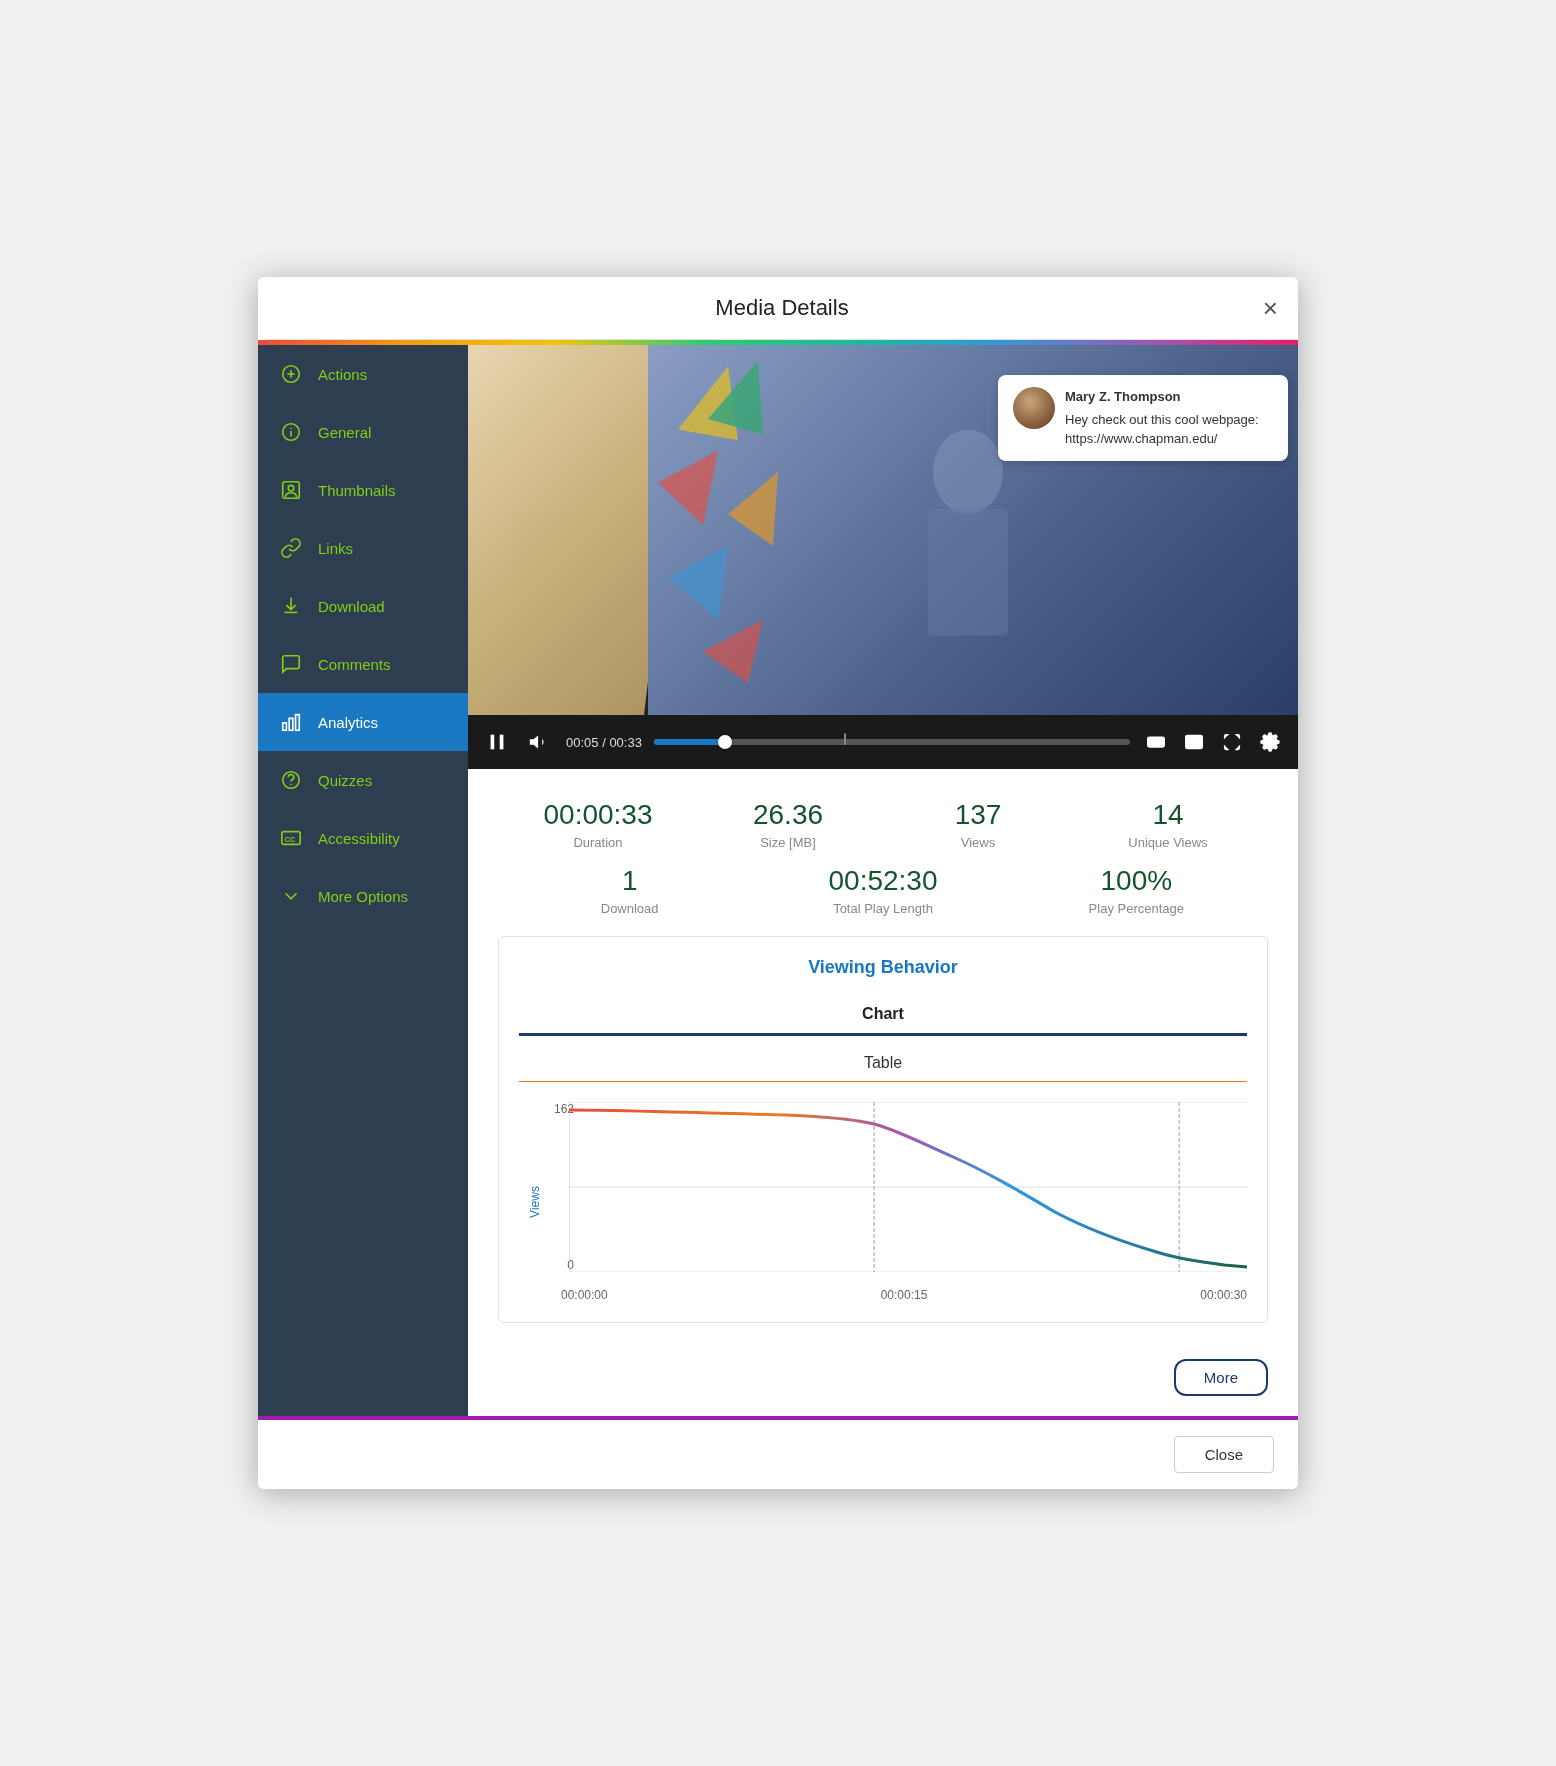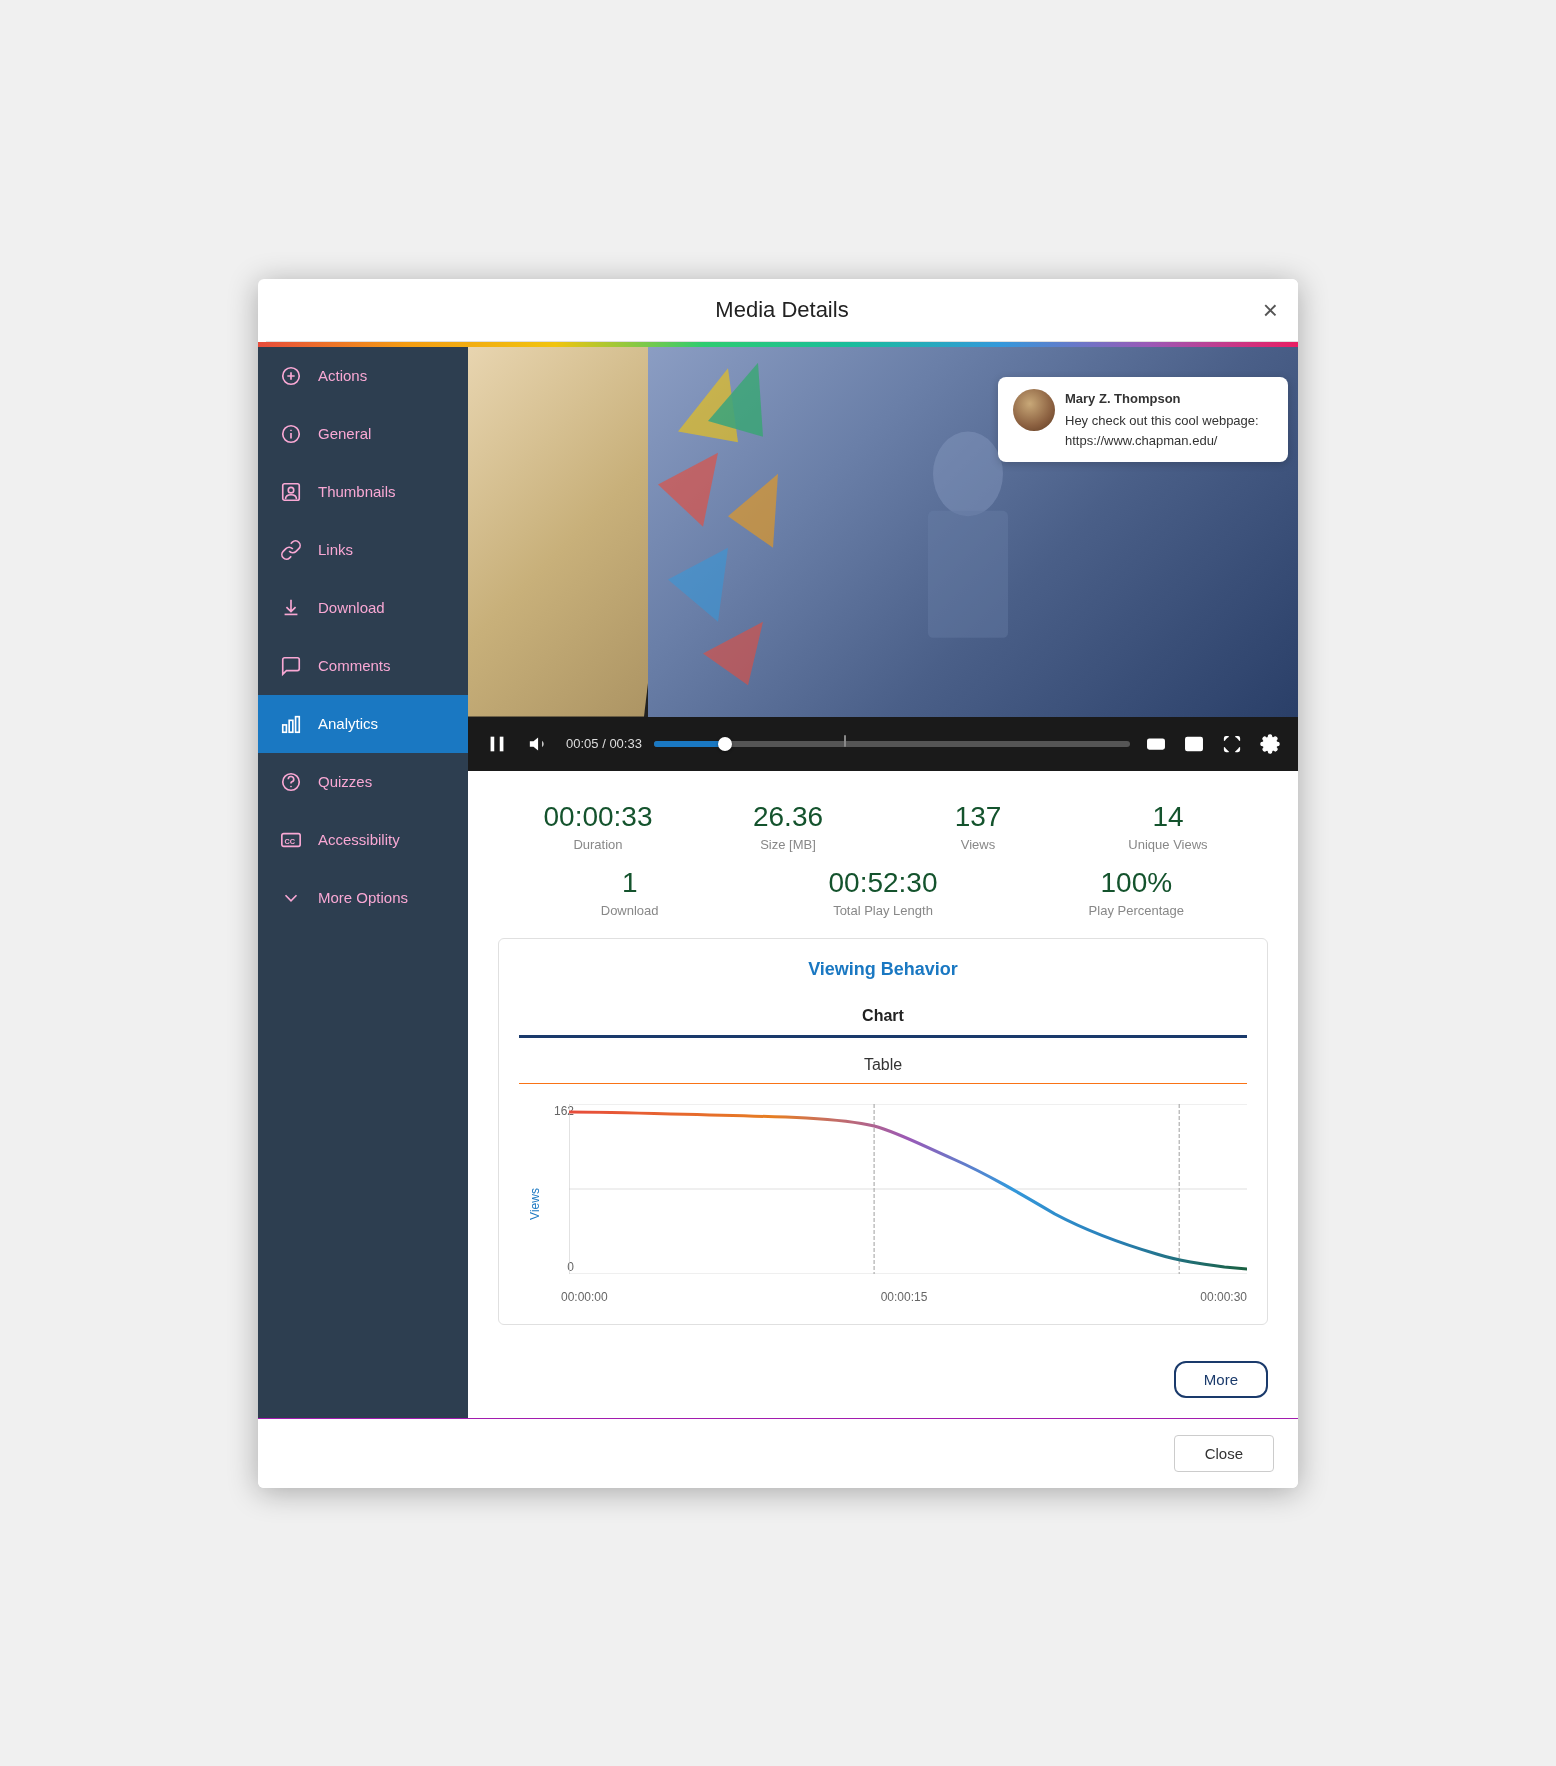--- a/index.html
+++ b/index.html
@@ -59,21 +59,21 @@
       background: #2d3e50;
       flex-shrink: 0;
       display: flex;
       flex-direction: column;
     }
     .sidebar-item {
       display: flex;
       align-items: center;
       gap: 14px;
       padding: 16px 20px;
-      color: #f9a8d4;
+      color: #84cc16;
       cursor: pointer;
       font-size: 15px;
       transition: background 0.15s;
       border: none;
       background: none;
       width: 100%;
       text-align: left;
     }
     .sidebar-item.active {
       background: #1a78c2;
@@ -378,21 +378,21 @@
       padding: 8px 28px;
       font-size: 15px;
       border-radius: 12px;
       cursor: pointer;
       font-weight: 500;
     }
     .footer-row {
       display: flex;
       justify-content: flex-end;
       padding: 16px 24px;
-      border-top: 1px solid #a21caf;
+      border-top: 4px solid #a21caf;
       background: #fff;
     }
     .close-btn {
       border: 1px solid #ccc;
       background: #fff;
       color: #333;
       padding: 9px 30px;
       font-size: 15px;
       border-radius: 4px;
       cursor: pointer;

